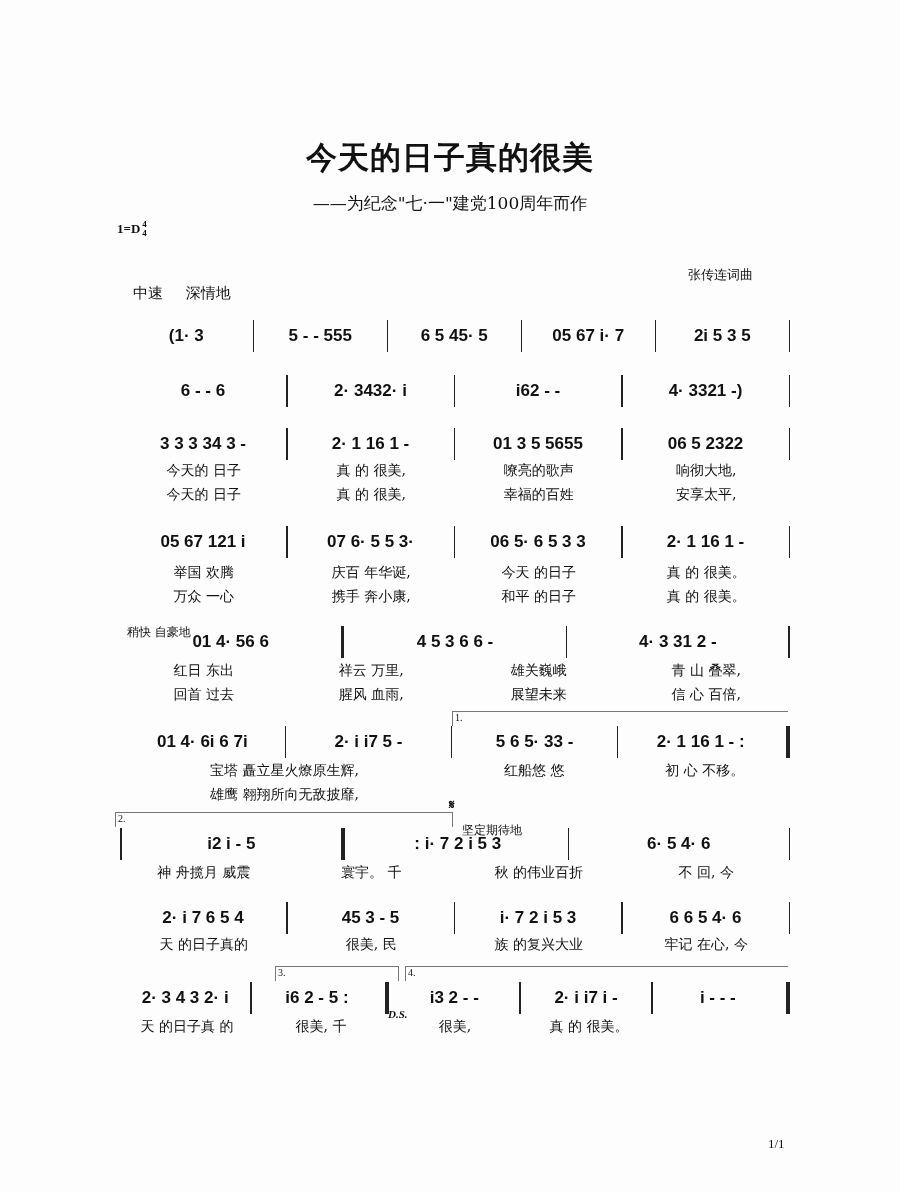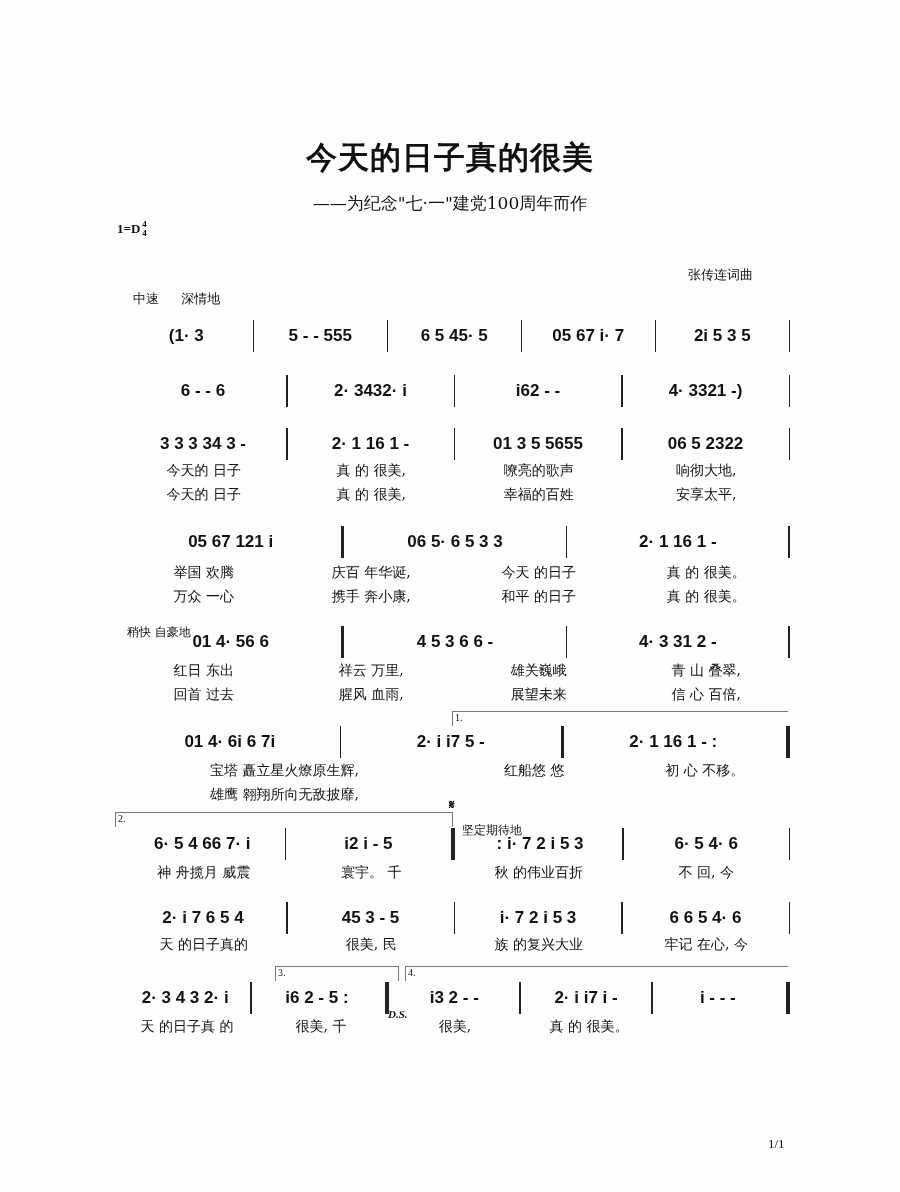--- a/index.html
+++ b/index.html
@@ -1,21 +1,21 @@
 <!DOCTYPE html>
 <html><head>
 <meta charset="utf-8">
 <style>
   html, body { margin: 0; padding: 0; background: #fdfdfd; }
   body { width: 900px; height: 1192px; position: relative; overflow: hidden; font-family: "DejaVu Sans", sans-serif; color: #111; }
   .title { position: absolute; left: 0; width: 900px; top: 137px; text-align: center; font-size: 31px; font-weight: bold; letter-spacing: 1px; }
   .subtitle { position: absolute; left: 0; width: 900px; top: 192px; text-align: center; font-size: 17px; font-family: "DejaVu Serif", serif; }
   .key { position: absolute; left: 117px; top: 220px; font-size: 13px; font-weight: bold; font-family: "Liberation Serif", serif; display: flex; align-items: center; }
   .frac { display: inline-flex; flex-direction: column; font-size: 9px; line-height: 9px; margin-left: 2px; }
-  .tempo { position: absolute; left: 133px; top: 290px; font-size: 13px; }
+  .tempo { position: absolute; left: 133px; top: 284px; font-size: 15px; }
   .tempo span { margin-right: 18px; }
   .composer { position: absolute; left: 688px; top: 266px; font-size: 13px; font-family: Liberation Serif, serif; }
   .line { position: absolute; left: 120px; width: 670px; display: flex; }
   .measure { flex: 1; display: flex; align-items: center; justify-content: space-around; padding: 0 6px; font-family: "Liberation Sans", sans-serif; font-weight: bold; font-size: 17px; white-space: pre; }
   .bar { width: 1.5px; background: #222; height: 32px; align-self: center; }
   .bar.end { width: 4px; margin-left: 3px; }
   .bar.repeat-start { width: 4px; margin-right: 3px; }
   .lyric { position: absolute; left: 120px; width: 670px; display: flex; font-family: "DejaVu Serif", serif; font-size: 14px; }
   .lyric .seg { flex: 1; display: flex; justify-content: space-around; padding: 0 6px; white-space: pre; }
   .marker { position: absolute; font-size: 12px; margin-top: 16px; }
@@ -86,20 +86,21 @@
 <div class="lyric" style="top:486px">
   <div class="seg">今天的 日子</div>
   <div class="seg">真 的 很美,</div>
   <div class="seg">幸福的百姓</div>
   <div class="seg">安享太平,</div>
 </div>
 
 <div class="line" style="top:526px">
   <div class="measure">05 67 121 i</div>
     <div class="bar"></div>
+  <div class="measure">07 6· 5 5 3·</div>
     <div class="bar"></div>
   <div class="measure">06 5· 6 5 3 3</div>
     <div class="bar"></div>
   <div class="measure">2· 1 16 1 -</div>
     <div class="bar"></div>
 </div>
 <div class="lyric" style="top:564px">
   <div class="seg">举国 欢腾</div>
   <div class="seg">庆百 年华诞,</div>
   <div class="seg">今天 的日子</div>
@@ -134,40 +135,40 @@
   <div class="seg">展望未来</div>
   <div class="seg">信 心 百倍,</div>
 </div>
 
 <div class="volta" style="left:452px;top:711px;width:333px">1.</div>
 <div class="line" style="top:726px">
   <div class="measure">01 4· 6i 6 7i</div>
     <div class="bar"></div>
   <div class="measure">2· i i7 5 -</div>
     <div class="bar"></div>
+  <div class="measure">5 6 5· 33 -</div>
     <div class="bar"></div>
   <div class="measure">2· 1 16 1 - :</div>
     <div class="bar end"></div>
 </div>
 <div class="lyric" style="top:762px">
   <div class="seg" style="flex:2">宝塔 矗立星火燎原生辉,</div>
   <div class="seg">红船悠 悠</div>
   <div class="seg">初 心 不移。</div>
 </div>
 <div class="lyric" style="top:786px">
   <div class="seg" style="flex:2">雄鹰 翱翔所向无敌披靡,</div>
   <div class="seg"></div>
   <div class="seg"></div>
 </div>
 
 <div class="volta closed" style="left:115px;top:812px;width:334px">2.</div>
 <div class="segno" style="left:449px;top:797px">𝄋</div>
 <div class="marker" style="left:462px;top:806px">坚定期待地</div>
 <div class="line" style="top:828px">
-  <div class="measure">6· 5 4 66 7· i</div>
     <div class="bar"></div>
   <div class="measure">i2 i - 5</div>
     <div class="bar repeat-start"></div>
   <div class="measure">: i· 7 2 i 5 3</div>
     <div class="bar"></div>
   <div class="measure">6· 5 4· 6</div>
     <div class="bar"></div>
 </div>
 <div class="lyric" style="top:864px">
   <div class="seg">神 舟揽月 威震</div>

